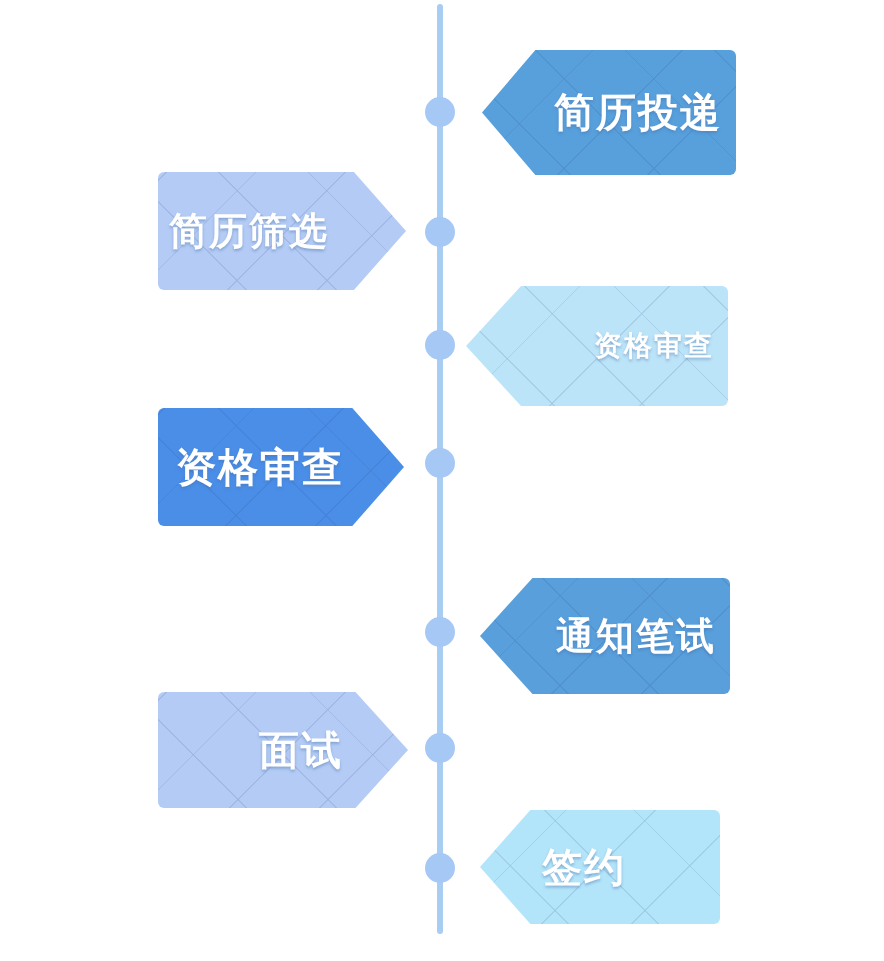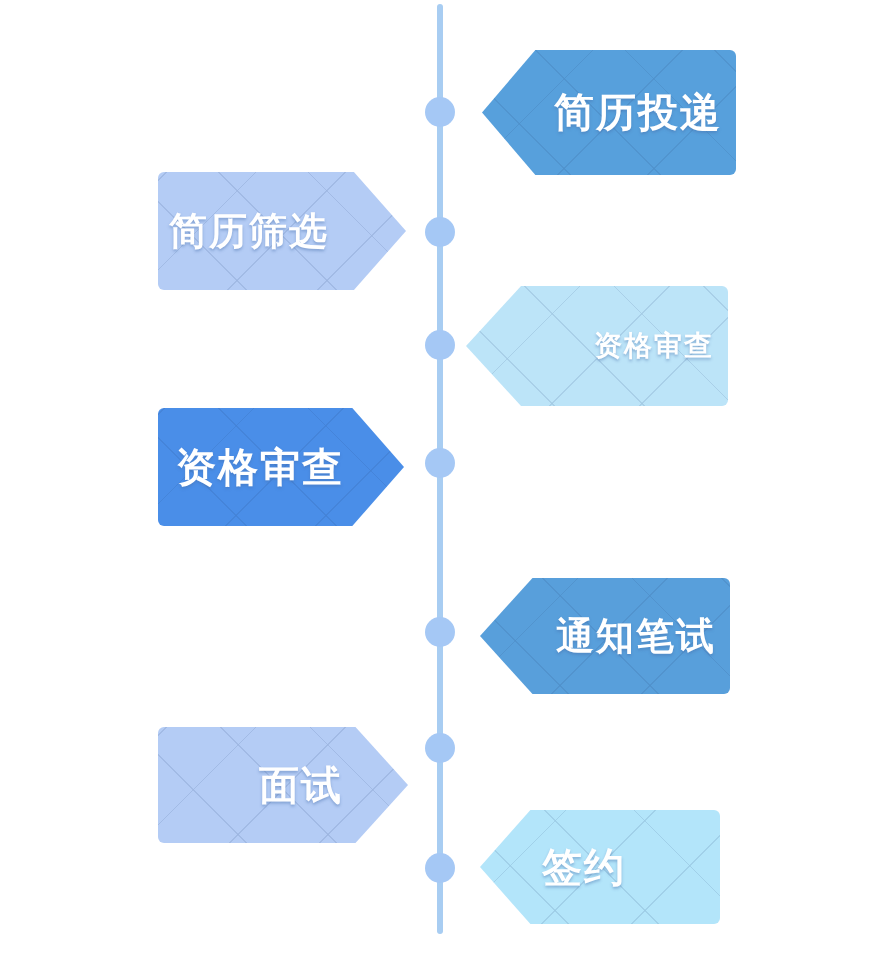--- a/index.html
+++ b/index.html
@@ -121,21 +121,21 @@
       <div class="step dir-right" style="left: 158px; top: 408px; width: 246px; height: 118px;">
         <div class="step-shape" style="background: rgb(74, 142, 232);"></div>
         <div class="step-texture"></div>
         <div class="step-label" style="font-size: 40px; margin-left: 18px; margin-right: 49px;">资格审查</div>
       </div>
       <div class="step dir-left" style="left: 480px; top: 578px; width: 250px; height: 116px;">
         <div class="step-shape" style="background: rgb(88, 159, 219);"></div>
         <div class="step-texture"></div>
         <div class="step-label" style="font-size: 38px; margin-right: 14px; margin-left: 55px;">通知笔试</div>
       </div>
-      <div class="step dir-right" style="left: 158px; top: 727px; width: 250px; height: 116px; text-align: center;">
+      <div class="step dir-right" style="left: 158px; top: 692px; width: 250px; height: 116px; text-align: center;">
         <div class="step-shape" style="background: rgb(180, 204, 245);"></div>
         <div class="step-texture"></div>
         <div class="step-label" style="font-size: 40px; margin-left: auto; margin-right: 65px;">面试</div>
       </div>
       <div class="step dir-left" style="left: 480px; top: 810px; width: 240px; height: 114px;">
         <div class="step-shape" style="background: rgb(179, 229, 250);"></div>
         <div class="step-texture"></div>
         <div class="step-label" style="font-size: 40px; margin-right: auto; margin-left: 62px;">签约</div>
       </div>
     </div>

